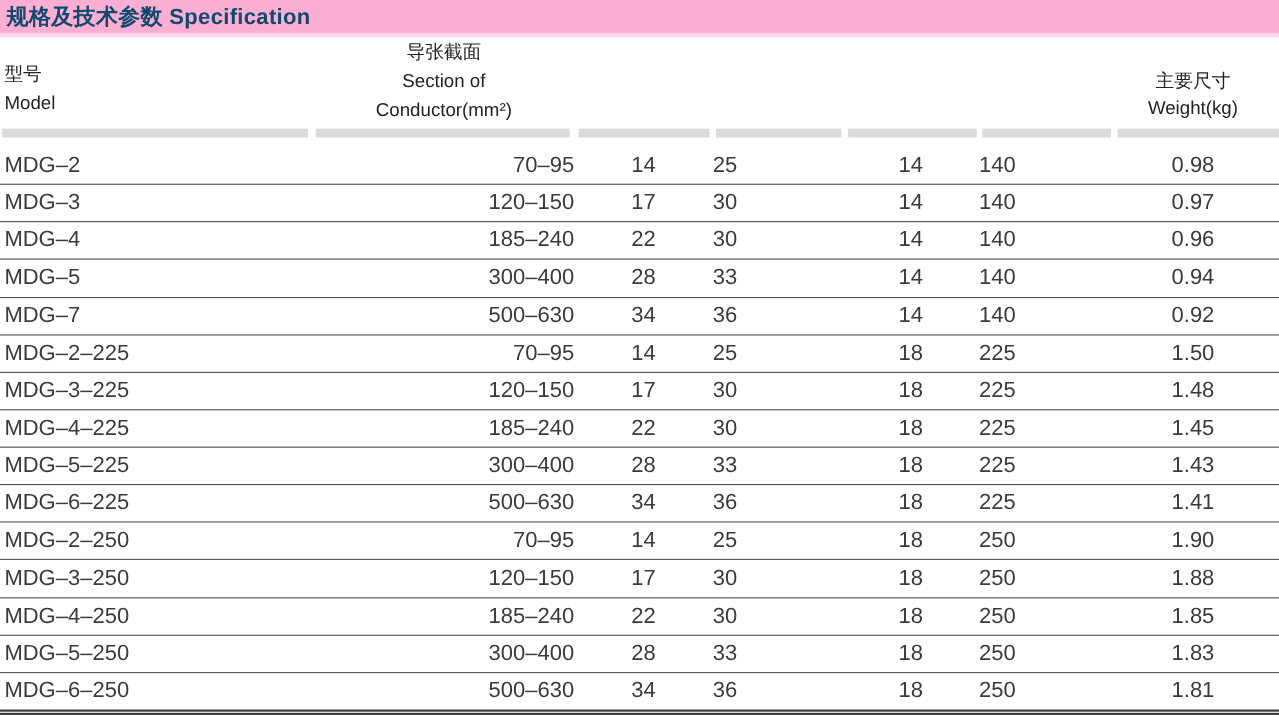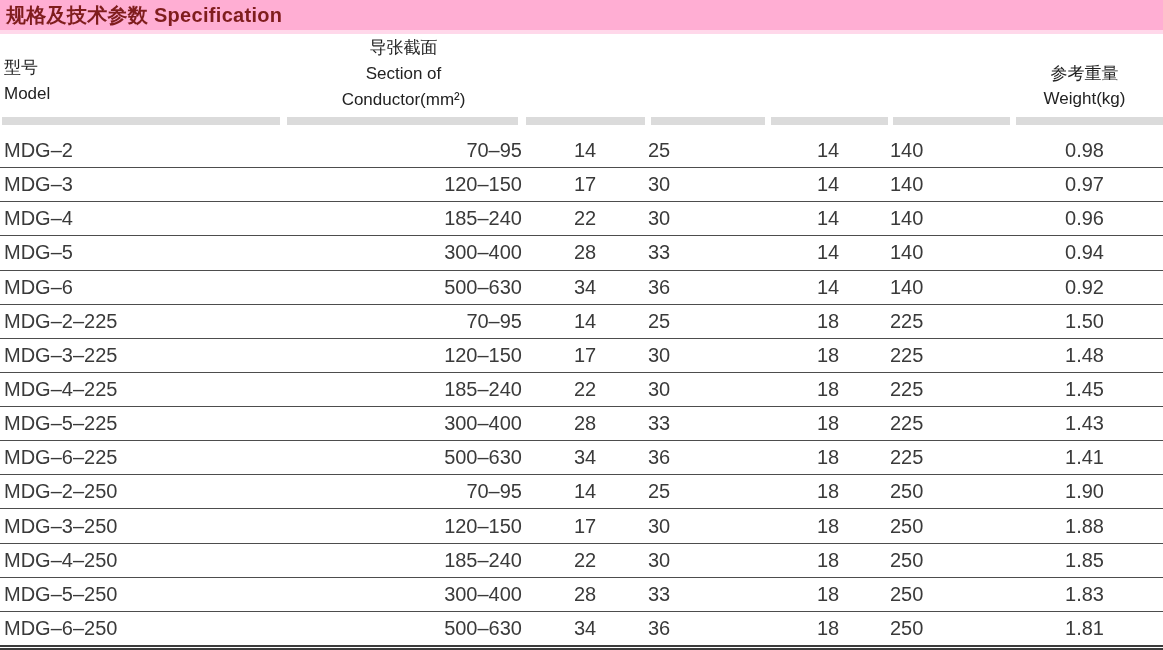--- a/index.html
+++ b/index.html
@@ -10,21 +10,21 @@
     background:#fff;
     font-family:"Liberation Sans","DejaVu Sans",sans-serif;
     color:var(--text,#3a3a3a);
     overflow:hidden;
   }
   .title-bar {
     height:30px;
     background:var(--titleBarPink,#ffaed3);
     display:flex; align-items:center;
     padding-left:6px;
-    font-size:20px; font-weight:bold; color:#7f1d1d;
+    font-size:20px; font-weight:bold; color:#0c4a6e;
     letter-spacing:0.3px;
   }
   .title-underline { height:4px; background:var(--titleUnderlinePink,#ffd8ea); }
 
   .thead { position:relative; height:83px; font-size:17px; color:#222; }
   .h-model { position:absolute; left:4px; top:21px; line-height:26px; }
   .h-conductor { position:absolute; left:285px; width:237px; top:1px; text-align:center; line-height:26px; }
   .h-dims { position:absolute; left:522px; width:484px; top:22px; }
   .h-dims-title { text-align:center; line-height:21px; padding-bottom:4px; border-bottom:1px solid #4a4a4a; }
   .h-dims-cols { display:flex; padding-top:8px; }
@@ -84,21 +84,21 @@
     </div>
 
     <div class="h-conductor">
       <div>导张截面</div>
       <div>Section of</div>
       <div>Conductor(mm²)</div>
     </div>
 
 
     <div class="h-weight">
-      <div>参考重量</div>
+      <div>主要尺寸</div>
       <div>Weight(kg)</div>
     </div>
 
   </div>
 
   <div class="bars-row">
     <span class="gb1"></span>
     <span class="gb2"></span>
     <span class="gb3"></span>
     <span class="gb4"></span>
@@ -138,21 +138,21 @@
       <div class="row">
         <span class="cell c0">MDG–5</span>
         <span class="cell c1">300–400</span>
         <span class="cell c2">28</span>
         <span class="cell c3">33</span>
         <span class="cell c4">14</span>
         <span class="cell c5">140</span>
         <span class="cell c6">0.94</span>
       </div>
       <div class="row">
-        <span class="cell c0">MDG–6</span>
+        <span class="cell c0">MDG–7</span>
         <span class="cell c1">500–630</span>
         <span class="cell c2">34</span>
         <span class="cell c3">36</span>
         <span class="cell c4">14</span>
         <span class="cell c5">140</span>
         <span class="cell c6">0.92</span>
       </div>
       <div class="row">
         <span class="cell c0">MDG–2–225</span>
         <span class="cell c1">70–95</span>

